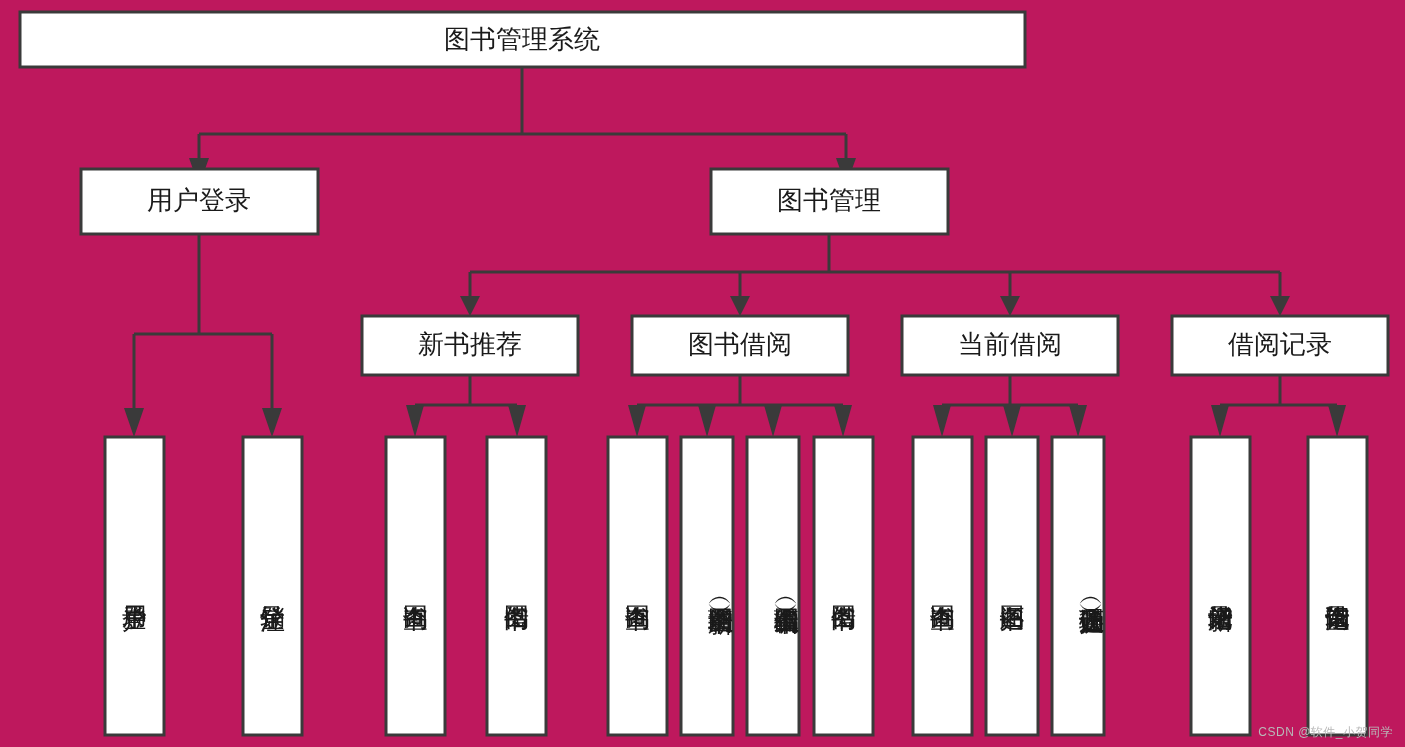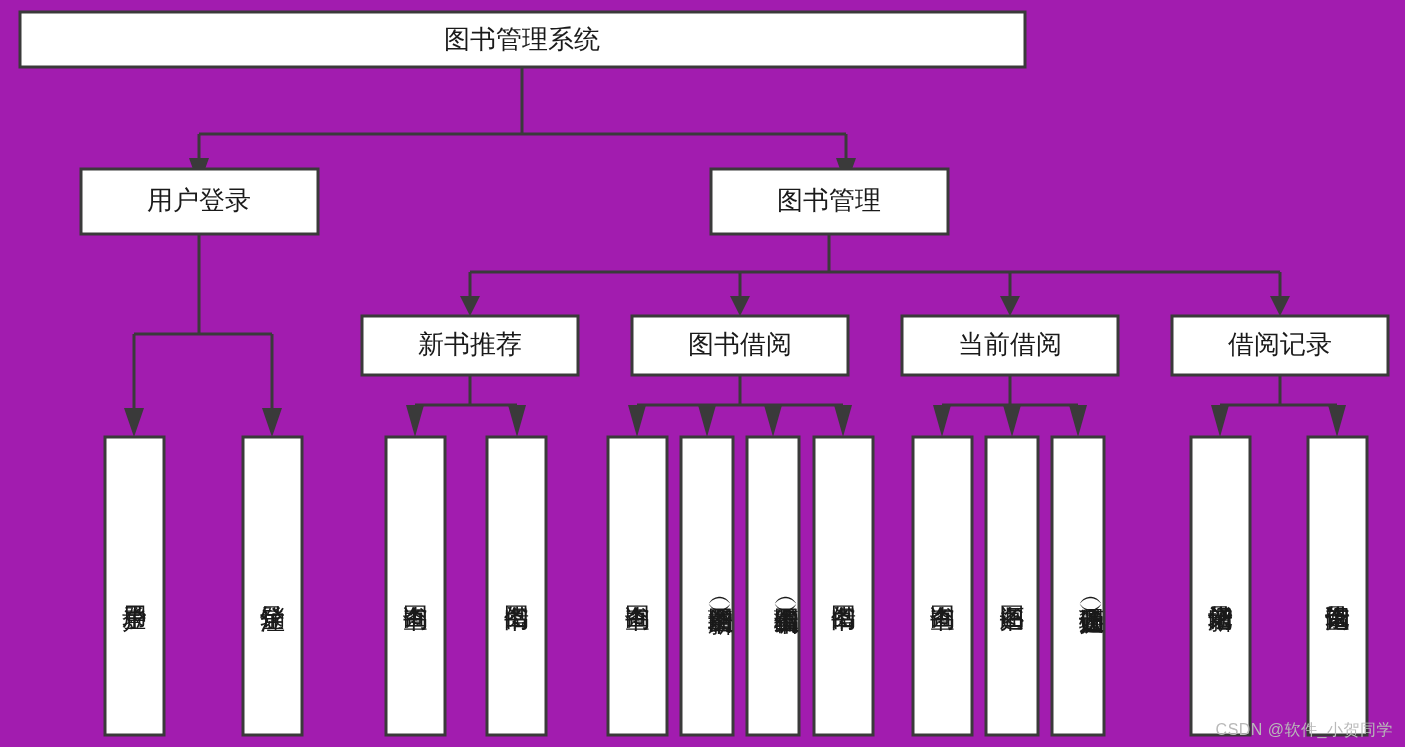--- a/index.html
+++ b/index.html
@@ -7,21 +7,21 @@
     padding: 0;
     background: #ffffff;
   }
   body {
     font-family: "Liberation Sans", "DejaVu Sans", sans-serif;
   }
   #stage {
     position: relative;
     width: 1405px;
     height: 747px;
-    background: #a21caf;
+    background: #be185d;
     overflow: hidden;
   }
   #diagram-svg {
     position: absolute;
     left: 0;
     top: 0;
     width: 1405px;
     height: 747px;
   }
   .node-rect {
@@ -44,21 +44,21 @@
     fill: #1a1a1a;
     font-size: 26px;
     text-anchor: middle;
     dominant-baseline: middle;
   }
   .watermark {
     position: absolute;
     right: 12px;
     bottom: 6px;
     font-family: "Liberation Sans", "DejaVu Sans", sans-serif;
-    font-size: 16px;
+    font-size: 12px;
     color: #b9b9b9;
     letter-spacing: 0.5px;
     white-space: nowrap;
     pointer-events: none;
   }
 </style>
 </head>
 <body>
 
 <div id="stage">

